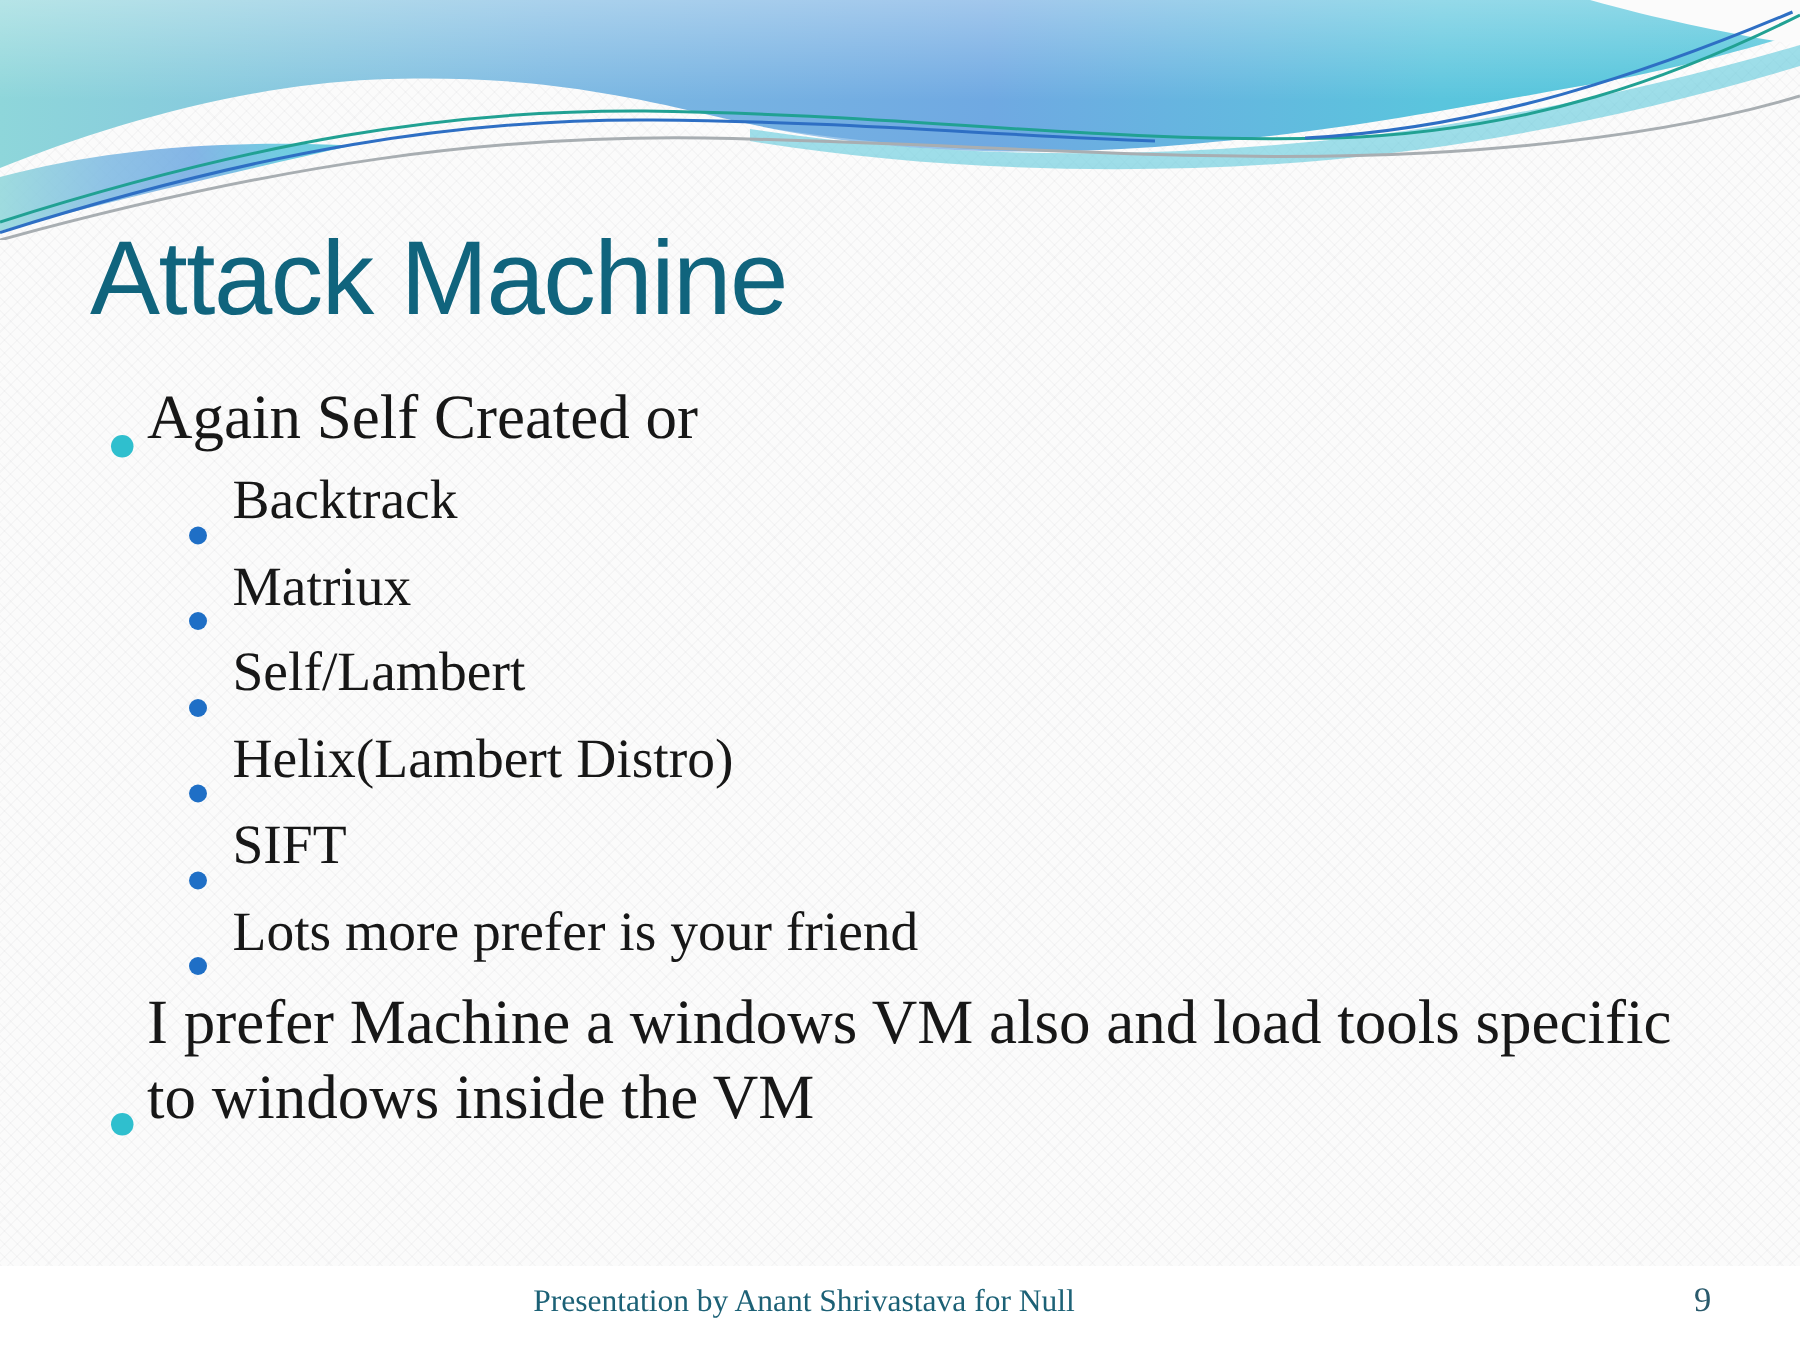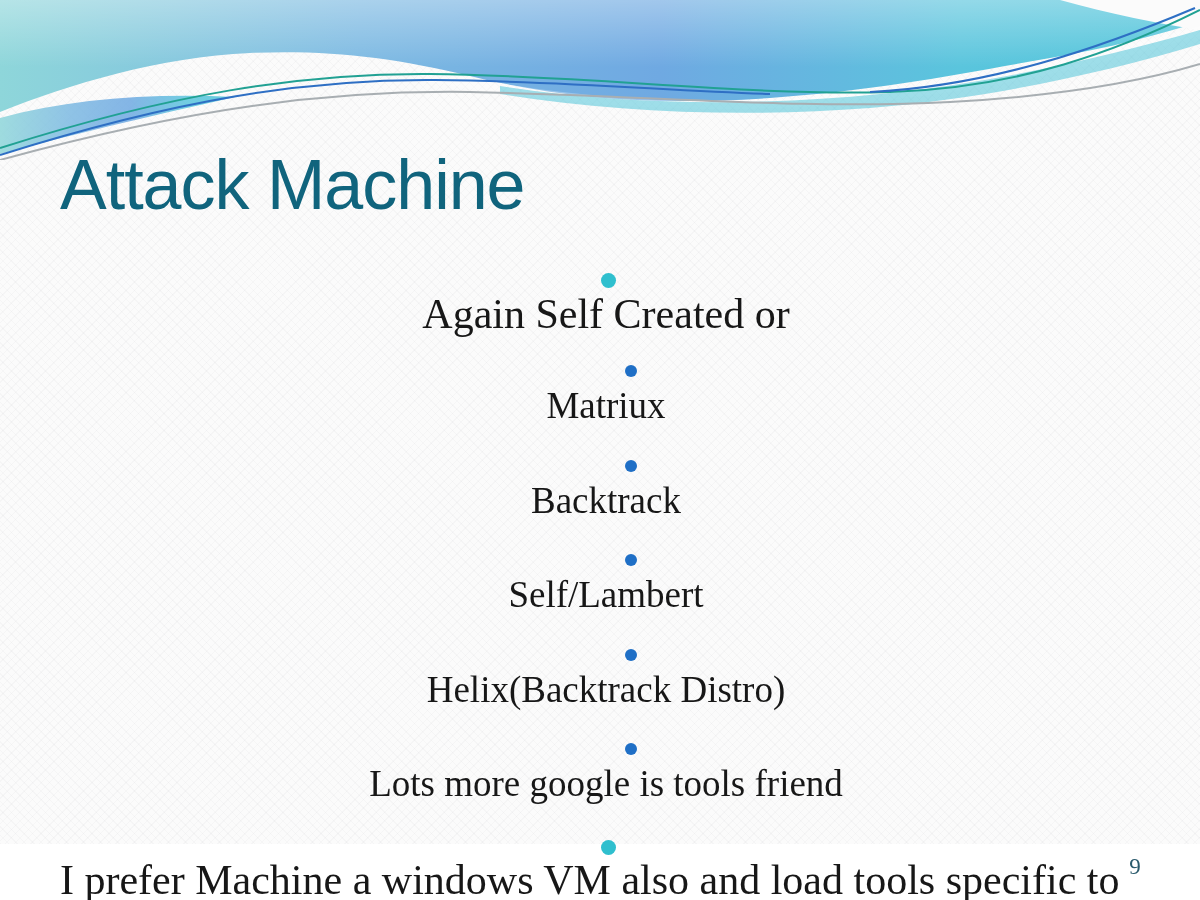--- a/index.html
+++ b/index.html
@@ -38,21 +38,21 @@
     color: #10647d;
     white-space: nowrap;
   }
   .content {
     position: absolute;
     left: 60px;
     top: 253px;
     width: 1092px;
     color: #171717;
   }
-  .row { display: flex; align-items: center; flex-direction: column; }
+  .row { display: flex; align-items: flex-end; }
   .l1 { font-size: 42px; line-height: 52px; }
   .l1b { font-size: 42px; line-height: 50px; margin-top: 7px; }
   .l2 { font-size: 37px; line-height: 57.5px; }
   .dot1 {
     flex: none;
     width: 15px; height: 15px;
     border-radius: 50%;
     background: #2fbfce;
     margin: 20px 9px 0 14px;
   }
@@ -145,41 +145,46 @@
 
   <div class="content">
 
     <div class="row l1">
       <span class="dot1"></span>
       <span>Again Self Created or</span>
     </div>
 
     <div class="row l2">
       <span class="dot2"></span>
-      <span>Matriux</span>
+      <span>Backtrack</span>
     </div>
     <div class="row l2">
       <span class="dot2"></span>
-      <span>Backtrack</span>
+      <span>Matriux</span>
     </div>
     <div class="row l2">
       <span class="dot2"></span>
       <span>Self/Lambert</span>
     </div>
     <div class="row l2">
       <span class="dot2"></span>
-      <span>Helix(Backtrack Distro)</span>
+      <span>Helix(Lambert Distro)</span>
     </div>
     <div class="row l2">
       <span class="dot2"></span>
-      <span>Lots more google is tools friend</span>
+      <span>SIFT</span>
+    </div>
+    <div class="row l2">
+      <span class="dot2"></span>
+      <span>Lots more prefer is your friend</span>
     </div>
 
     <div class="row l1b">
       <span class="dot1"></span>
       <span>I prefer Machine a windows VM also and load tools specific to windows inside the VM</span>
     </div>
 
   </div>
 
+  <div class="footer-text">Presentation by Anant Shrivastava for Null</div>
   <div class="page-number">9</div>
 
 </div>
 
 </body></html>

